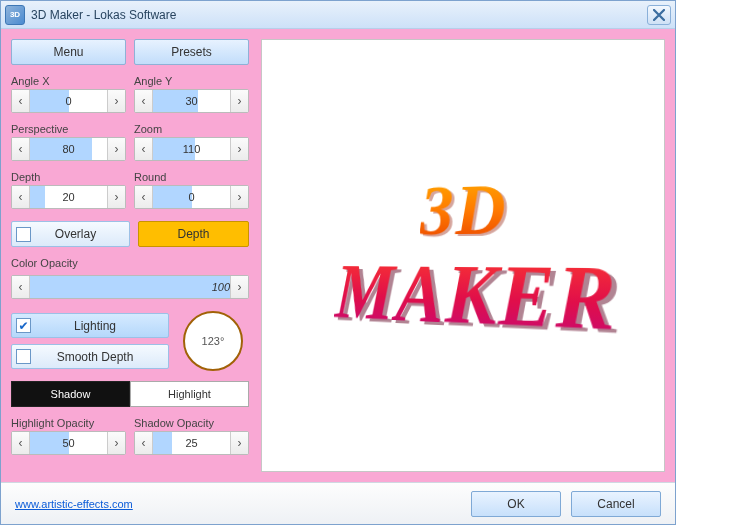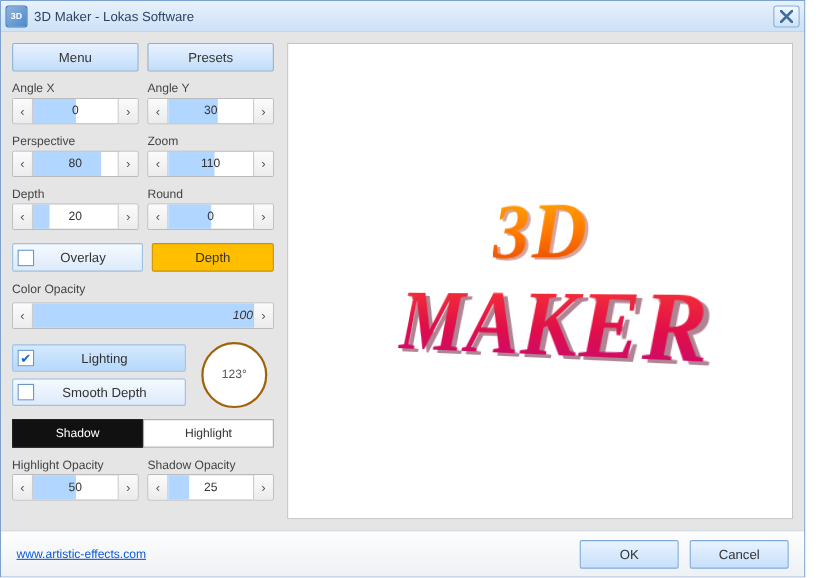--- a/index.html
+++ b/index.html
@@ -6,21 +6,21 @@
   html, body { margin: 0; padding: 0; }
   body {
     font-family: "Segoe UI", Tahoma, Arial, sans-serif;
     font-size: 12px;
     color: #333;
     background: #fff;
     width: 750px;
     height: 525px;
   }
   .window {
-    width: 732px; height: 525px;
+    width: 676px; height: 525px;
     border: 1px solid #7da2ce;
     display: flex; flex-direction: column;
     background: #fafafa;
   }
   .titlebar {
     height: 28px;
     background: linear-gradient(to bottom, #e8f1fb, #cde1f8);
     border-bottom: 1px solid #b7cfe9;
     display: flex; align-items: center;
     padding: 0 4px;
@@ -43,21 +43,21 @@
     display: flex; align-items: center; justify-content: center;
     cursor: pointer;
   }
   .titlebar .close-btn svg { width: 12px; height: 12px; }
 
   .body {
     flex: 1;
     display: flex;
     padding: 10px;
     gap: 12px;
-    background: #e5e5e5;
+    background: #f9a8d4;
   }
   .panel-left {
     width: 238px;
     display: flex; flex-direction: column;
     gap: 6px;
   }
   .panel-right {
     flex: 1;
     background: #fff;
     border: 1px solid #c6c6c6;

